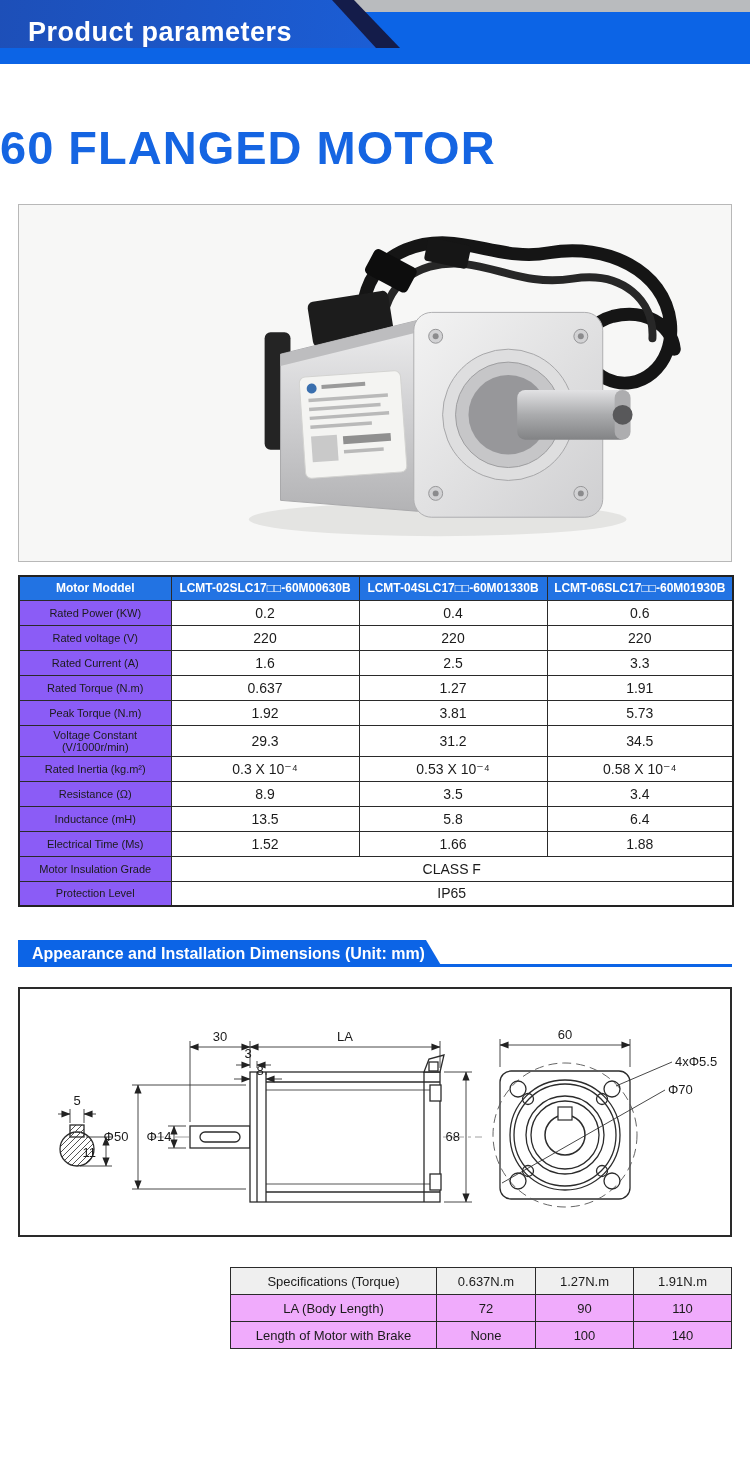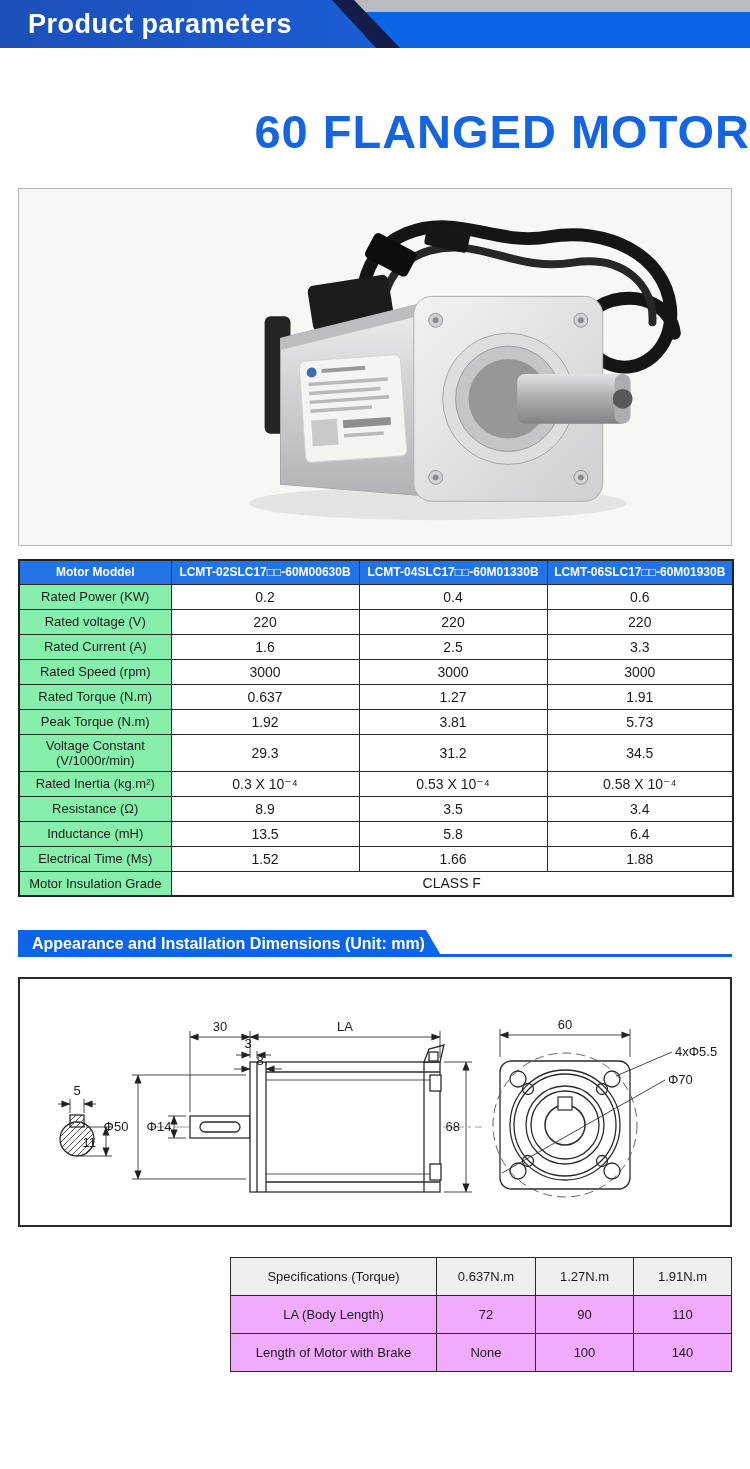--- a/index.html
+++ b/index.html
@@ -3,59 +3,59 @@
 <meta charset="utf-8">
 <style>
   * { margin:0; padding:0; box-sizing:border-box; }
   html,body { background:#ffffff; }
   body {
     width:750px; height:1469px; margin:0 auto; position:relative;
     font-family:"Liberation Sans","DejaVu Sans",sans-serif; color:#1b1b1b;
     overflow:hidden;
   }
   
-  .banner { position:relative; height:48px; background:#0c64e6; overflow:hidden; }
+  .banner { position:relative; height:64px; background:#0c64e6; overflow:hidden; }
   .banner .gray-strip { position:absolute; left:348px; right:0; top:0; height:12px; background:#b9bbbe; }
   .banner .dark-wedge { position:absolute; left:0; top:0; width:392px; height:48px;
     background:linear-gradient(100deg,#1d4fb8,#1b5ed6);
     clip-path:polygon(0 0,337px 0,392px 100%,0 100%); }
   .banner .navy-wedge { position:absolute; left:320px; top:0; width:110px; height:48px;
     background:#141c4a; clip-path:polygon(12px 0,34px 0,80px 100%,56px 100%); }
   .banner .banner-text { position:absolute; left:28px; top:50%; transform:translateY(-50%);
     color:#ffffff; font-size:27px; font-weight:bold; letter-spacing:0.5px; z-index:3; }
   
-  h1.page-title { margin-top:58px; text-align:right; color:#1565e2;
+  h1.page-title { margin-top:58px; text-align:left; color:#1565e2;
     font-size:47px; font-weight:bold; letter-spacing:1px; line-height:52px; }
   .content { padding:4px 18px; }
   
   .photo-frame { margin-top:26px; height:358px; border:1px solid #b8b8b8; background:#f7f7f6; overflow:hidden; }
   .photo-frame svg { display:block; width:100%; height:100%; }
   
   table { border-collapse:collapse; table-layout:fixed; }
   .spec-table { width:714px; margin-top:13px; border:2px solid #222; }
   .spec-table th, .spec-table td { border:1px solid #2a2a2a; text-align:center; vertical-align:middle; }
   .spec-table th { background:#2273e3; color:#ffffff; font-size:12px; font-weight:bold;
     height:24px; padding:2px 1px; }
   .spec-table td { background:#ffffff; font-size:14px; height:25px; padding:3px 2px; }
-  .spec-table td.lbl { background:#86efac; font-size:13px; padding:3px 1px; }
+  .spec-table td.lbl { background:#8b5cf6; font-size:11px; padding:3px 1px; }
   
   .sec-banner { position:relative; height:27px; margin-top:33px; }
   .sec-banner .sec-line { position:absolute; left:0; right:0; bottom:0; height:3px; background:#0c64e6; }
   .sec-banner .sec-flag { position:absolute; left:0; top:0; width:424px; height:100%;
     background:#0c64e6; clip-path:polygon(0 0,calc(100% - 16px) 0,100% 100%,0 100%);
     display:flex; align-items:center; padding-left:14px;text-align:center; }
   .sec-banner .sec-title { color:#ffffff; font-size:16px; font-weight:bold; }
   
   .drawing-box { margin-top:20px; height:250px; border:2px solid #2a2a2a; background:#ffffff; }
   .drawing-box svg { display:block; width:100%; height:100%; }
   .drawing-box svg text { font-family:"Liberation Sans","DejaVu Sans",sans-serif; font-size:13px; fill:#1b1b1b; }
   
   .dim-table { width:501px; margin:30px 0 0 212px; border:1.5px solid #2a2a2a; }
   .dim-table th, .dim-table td { border:1px solid #2a2a2a; text-align:center; vertical-align:middle;
-    font-size:13px; height:38px; padding:2px; }
+    font-size:13px; height:27px; padding:2px; }
   .dim-table th { background:#efefef; font-weight:normal; }
   .dim-table td { background:#f0abfc; }
 </style>
 </head>
 <body>
 
 <header class="banner">
   <div class="gray-strip"></div>
   <div class="dark-wedge"></div>
   <div class="navy-wedge"></div>
@@ -172,26 +172,20 @@
           <td>220</td>
           <td>220</td>
         </tr>
         <tr>
           <td class="lbl">Rated Current (A)</td>
           <td>1.6</td>
           <td>2.5</td>
           <td>3.3</td>
         </tr>
         <tr>
-          <td class="lbl">Rated Speed (rpm)</td>
-          <td>3000</td>
-          <td>3000</td>
-          <td>3000</td>
-        </tr>
-        <tr>
           <td class="lbl">Rated Torque (N.m)</td>
           <td>0.637</td>
           <td>1.27</td>
           <td>1.91</td>
         </tr>
         <tr>
           <td class="lbl">Peak Torque (N.m)</td>
           <td>1.92</td>
           <td>3.81</td>
           <td>5.73</td>
@@ -222,20 +216,24 @@
         </tr>
         <tr>
           <td class="lbl">Electrical Time (Ms)</td>
           <td>1.52</td>
           <td>1.66</td>
           <td>1.88</td>
         </tr>
         <tr>
           <td class="lbl">Motor Insulation Grade</td>
           <td colspan="3">CLASS F</td>
+        </tr>
+        <tr>
+          <td class="lbl">Protection Level</td>
+          <td colspan="3">IP65</td>
         </tr>
       </tbody>
   </table>
 
   <div class="sec-banner">
     <div class="sec-line"></div>
     <div class="sec-flag">
       <span class="sec-title">Appearance and Installation Dimensions (Unit: mm)</span>
     </div>
   </div>

